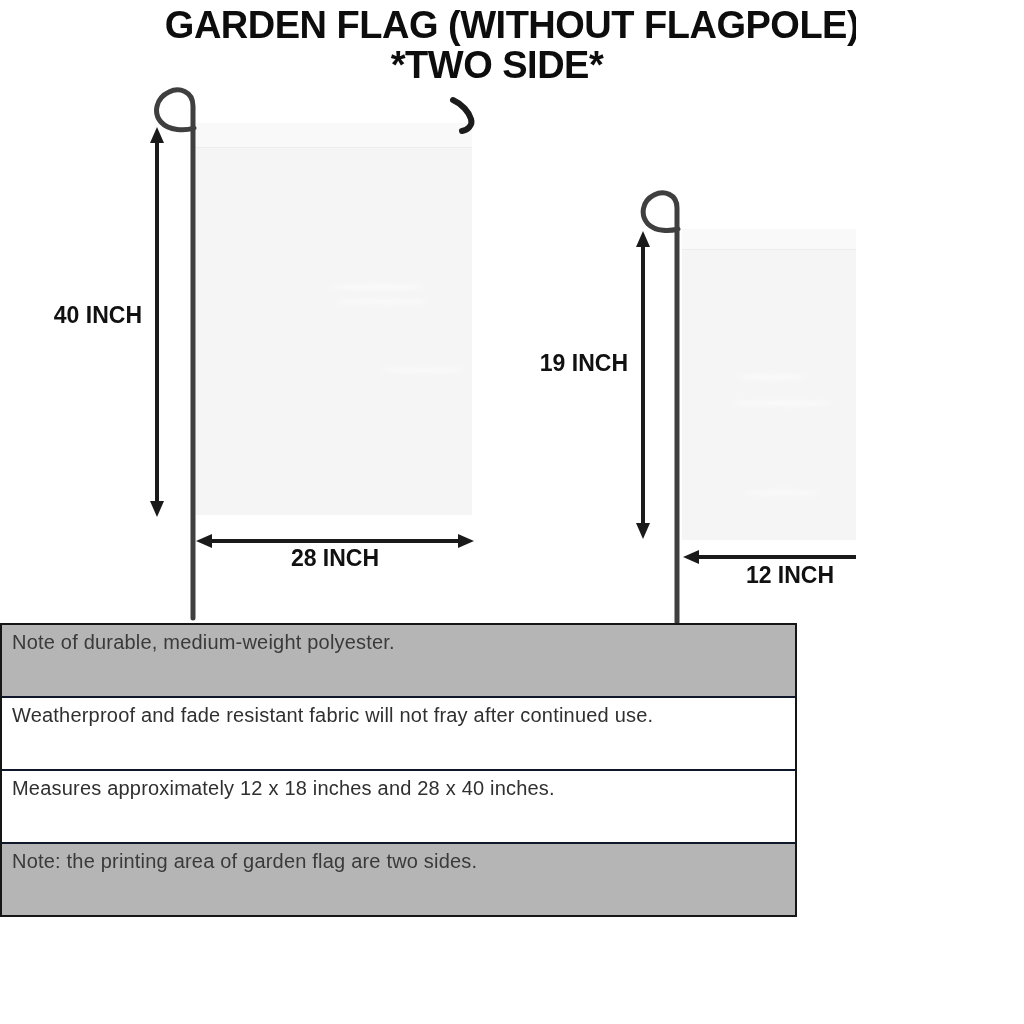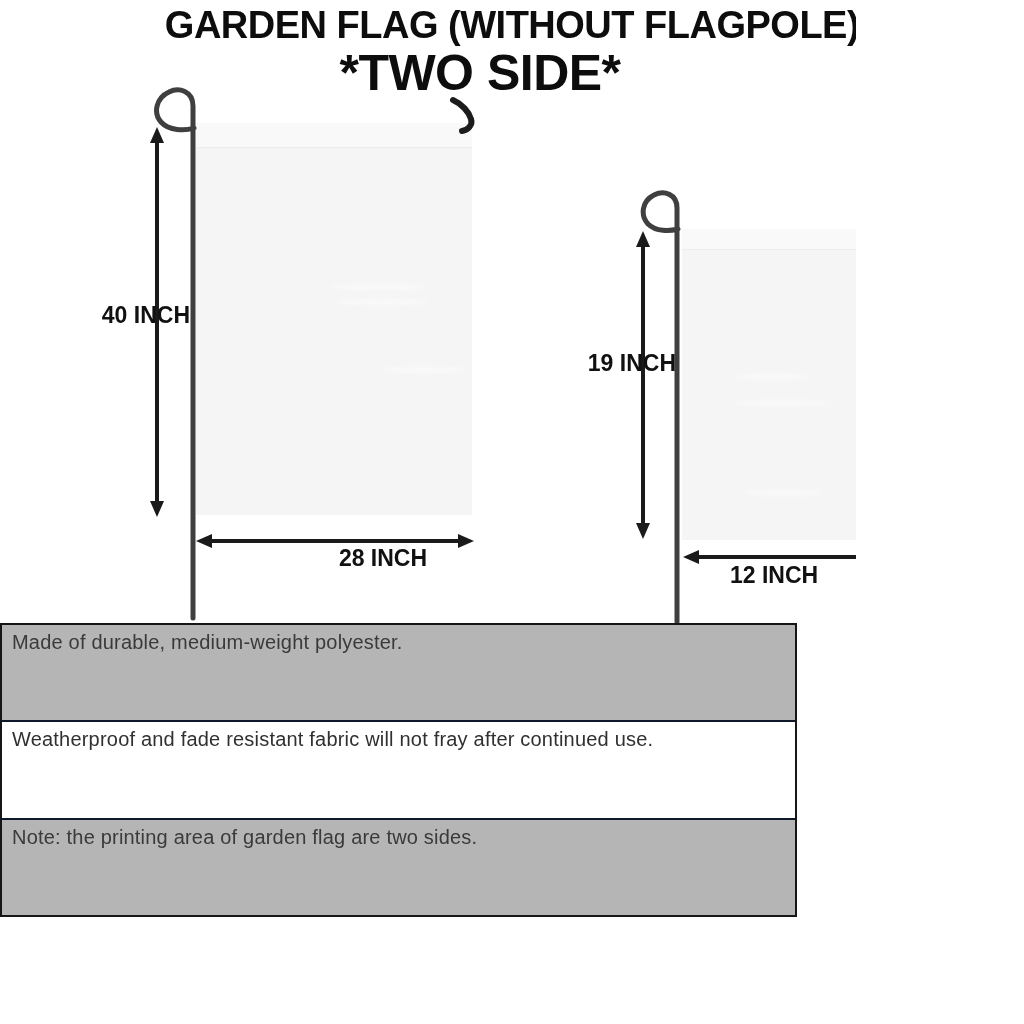--- a/index.html
+++ b/index.html
@@ -7,38 +7,38 @@
     position:relative;width:856px;height:1024px;background:#ffffff;overflow:hidden;
     font-family:"Liberation Sans","DejaVu Sans",sans-serif;color:#0d0d0d;
   }
   
   .title-line1{
     position:absolute;top:4px;left:0;width:1024px;text-align:center;
     font-size:38px;font-weight:800;letter-spacing:-0.5px;color:#0d0d0d;white-space:nowrap;
   }
   .title-line2{
     position:absolute;top:44px;left:0;width:960px;text-align:center;
-    font-size:50px;font-weight:800;letter-spacing:-0.5px;color:#0d0d0d;white-space:nowrap;
+    font-size:38px;font-weight:800;letter-spacing:-0.5px;color:#0d0d0d;white-space:nowrap;padding-left:17px;
   }
   
   .diagram-svg{position:absolute;top:0;left:0;width:1024px;height:1024px;}
   
   .flag{position:absolute;background:#f5f5f5;}
   .flag .sleeve{position:absolute;top:0;left:0;right:0;background:#f9f9f9;border-bottom:1px solid #ededed;}
   .flag-large{left:196px;top:123px;width:276px;height:392px;}
   .flag-large .sleeve{height:24px;}
   .flag-small{left:682px;top:229px;width:215px;height:311px;}
   .flag-small .sleeve{height:20px;}
   .streak{position:absolute;background:#ffffff;opacity:.65;height:4px;border-radius:50%;filter:blur(2px);}
   
-  .dim-label{position:absolute;font-weight:bold;font-size:23px;color:#111111;white-space:nowrap;margin-left:48px;}
+  .dim-label{position:absolute;font-weight:bold;font-size:23px;color:#111111;white-space:nowrap;}
   .lbl-40{left:50px;top:302px;width:92px;text-align:right;}
   .lbl-28{left:196px;top:545px;width:278px;text-align:center;}
   .lbl-18{left:536px;top:350px;width:92px;text-align:right;}
-  .lbl-12{left:682px;top:562px;width:216px;}
+  .lbl-12{left:682px;top:562px;width:216px;text-align:center;}
   
   .features{
     position:absolute;left:0;top:623px;width:797px;height:294px;
     box-sizing:border-box;border:2px solid #161616;display:flex;flex-direction:column;
   }
   .feature-row{
     flex:1;box-sizing:border-box;padding:5px 12px 0 10px;
     font-size:20px;letter-spacing:0.2px;color:#3a3a3a;line-height:1.25;
   }
   .feature-row + .feature-row{border-top:2px solid #0f172a;}
@@ -100,18 +100,19 @@
       <polygon points="898,557 882,550 882,564" stroke="none"></polygon>
     </g>
   </svg>
 
   <div class="dim-label lbl-40">40 INCH</div>
   <div class="dim-label lbl-28">28 INCH</div>
   <div class="dim-label lbl-18">19 INCH</div>
   <div class="dim-label lbl-12">12 INCH</div>
 
   <div class="features">
-    <div class="feature-row gray">Made of durable, medium-weight polyester.</div>
+    <div class="feature-row gray">Note of durable, medium-weight polyester.</div>
     <div class="feature-row white">Weatherproof and fade resistant fabric will not fray after continued use.</div>
+    <div class="feature-row white">Measures approximately 12 x 18 inches and 28 x 40 inches.</div>
     <div class="feature-row gray">Note: the printing area of garden flag are two sides.</div>
   </div>
 
 </div>
 
 </body></html>

